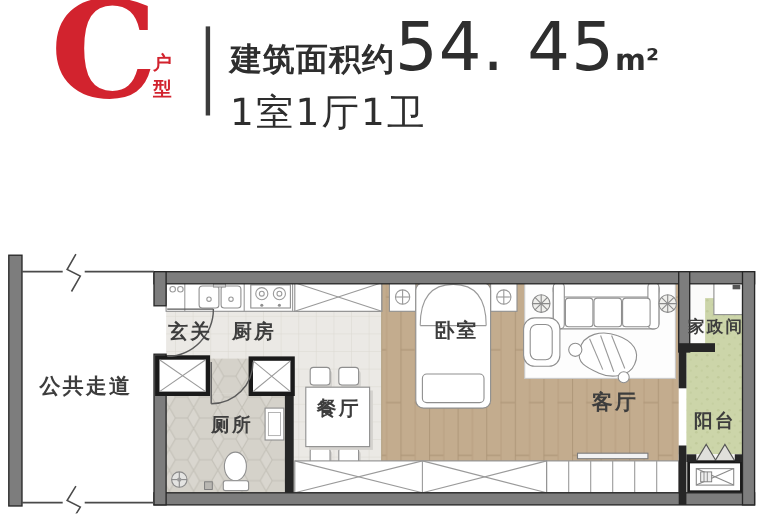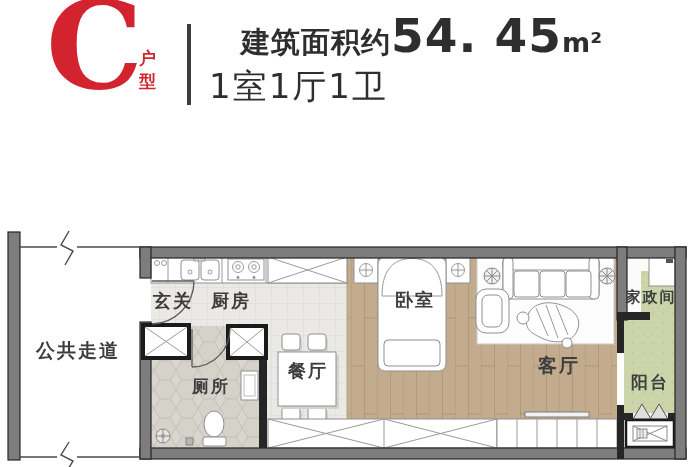--- a/index.html
+++ b/index.html
@@ -5,23 +5,23 @@
   html,body { margin:0; padding:0; background:#fff; }
   .canvas { position:relative; width:692px; height:467px; background:#ffffff; overflow:hidden;
             font-family:"DejaVu Sans","Liberation Sans",sans-serif; }
   
   .big-c { position:absolute; left:46px; top:-16px; font-family:"DejaVu Serif","Liberation Serif",serif;
            font-size:122px; font-weight:700; color:#d2232e; line-height:1; }
   .unit-suffix { position:absolute; left:139px; top:47px; width:1.15em; font-size:17px; line-height:1.35;
            font-weight:700; color:#d2232e; word-break:break-all; letter-spacing:1px; }
   .divider { position:absolute; left:187px; top:24px; width:4px; height:81px; background:#3c3c3c; }
   .info { position:absolute; left:209px; top:8px; color:#2e2e2e; white-space:nowrap; }
-  .line1 { display:flex; align-items:baseline;margin-left:32px; }
+  .line1 { display:flex; align-items:baseline; }
   .area-label { font-size:29px; font-weight:700; letter-spacing:1px; }
-  .area-value { font-size:47px; font-weight:700; letter-spacing:1px; }
+  .area-value { font-size:61px; font-weight:400; letter-spacing:1px; }
   .area-unit  { font-size:27px; font-weight:700; }
   .line2 { font-size:34px; font-weight:400; letter-spacing:2px; margin-top:1px; }
   
   .plan { position:absolute; left:0; top:0; }
   .room-label { font-weight:700; fill:#3d3d3d; text-anchor:middle; letter-spacing:2px;
                 font-family:"DejaVu Sans","Liberation Sans",sans-serif; }
   .furn { fill:#ffffff; stroke:#8f8f8f; stroke-width:1; }
   .furn-line { stroke:#9a9a9a; stroke-width:1; fill:none; }
 </style>
 </head>

